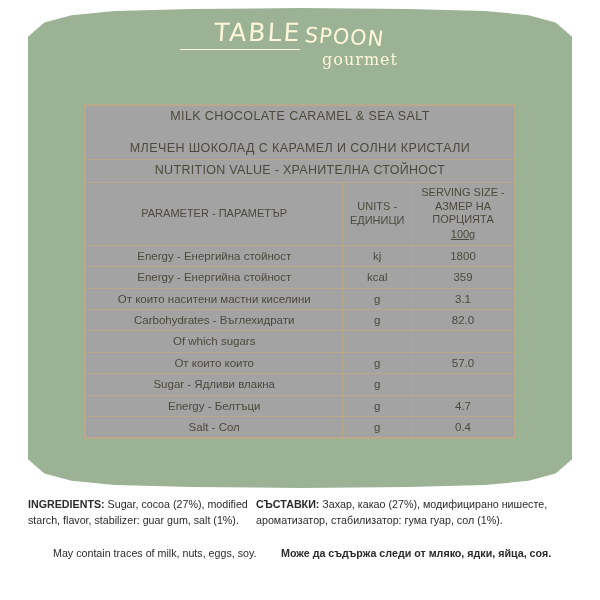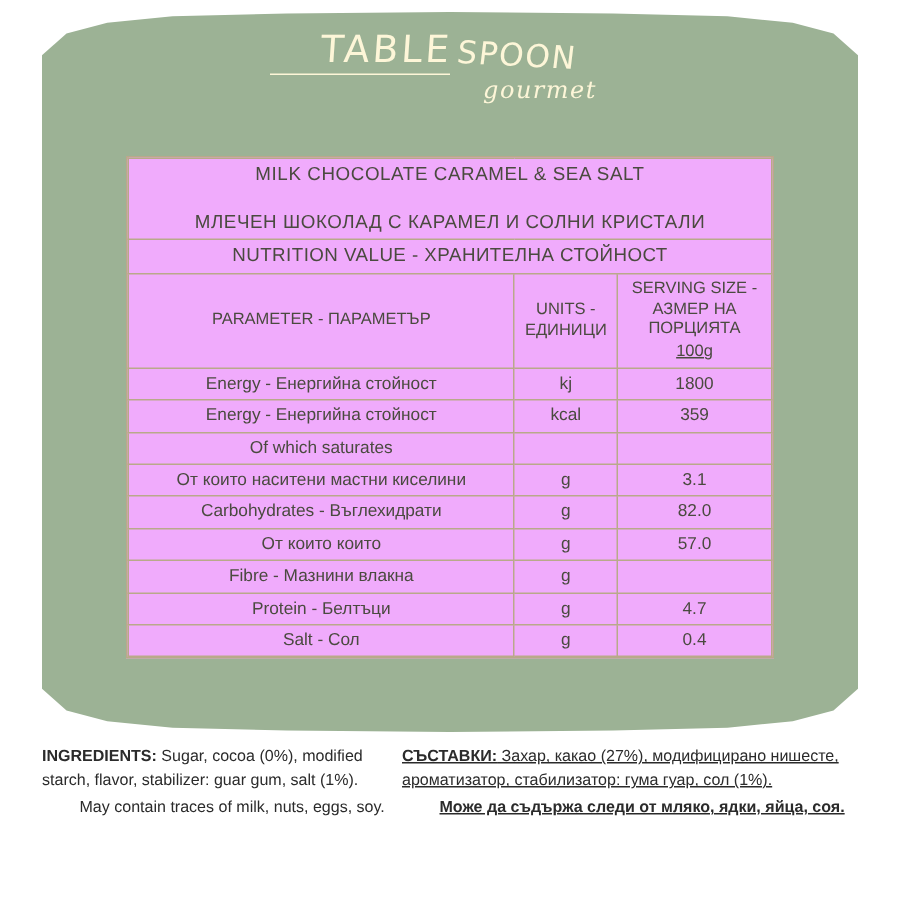--- a/index.html
+++ b/index.html
@@ -58,41 +58,40 @@
   .brand-main .word2 {
     font-size: 21px;
     letter-spacing: 1px;
     display: inline-block;
     transform: translateY(3px) rotate(3deg);
     margin-left: 4px;
   }
   .brand-sub {
     display: block;
     font-family: "DejaVu Serif", serif;
-    font-style: italic;
     font-size: 16px;
     margin-top: 0px;
     margin-left: 120px;
     letter-spacing: 1px;
   }
   .brand-rule {
     display: block;
     width: 120px;
     height: 1px;
     background: #fdf6d8;
     margin: 2px 0 0 180px;
   }
 
   
   .table-wrap {
     position: absolute;
     left: 84px;
     top: 104px;
     width: 432px;
-    background: #f0abfc;
+    background: #a3a3a3;
     border: 1px solid #b9a98a;
     box-sizing: border-box;
   }
   table.nutrition {
     border-collapse: collapse;
     width: 100%;
     font-size: 11.5px;
     color: #4a4a3f;
   }
   table.nutrition td {
@@ -147,23 +146,23 @@
     height: 104px;
   }
   .ing-col {
     position: absolute;
     top: 0;
     font-size: 10.7px;
     line-height: 1.5;
     color: #2b2b2b;
   }
   .ing-left  { left: 28px; width: 240px; }
-  .ing-right { left: 268px; width: 300px; text-decoration: underline; }
+  .ing-right { left: 256px; width: 300px; }
   .ing-col b { font-weight: bold; }
-  .ing-note { display: block; margin-top: 2px; padding-left: 25px; }
+  .ing-note { display: block; margin-top: 17px; padding-left: 25px; }
   .ing-note-bold { font-weight: bold; }
 </style>
 </head>
 <body>
 
 <div id="page">
 
   <div class="label-shape"></div>
 
   <div class="brand">
@@ -205,64 +204,64 @@
           <td>kj</td>
           <td>1800</td>
         </tr>
         <tr>
           <td>Energy - Енергийна стойност</td>
           <td>kcal</td>
           <td>359</td>
         </tr>
 
         <tr>
-          <td>Of which saturates</td>
-          <td class="noborder-bottom"></td>
-          <td class="noborder-bottom"></td>
-        </tr>
-        <tr>
           <td>От които наситени мастни киселини</td>
           <td class="noborder-top">g</td>
           <td class="noborder-top">3.1</td>
         </tr>
 
         <tr>
           <td>Carbohydrates - Въглехидрати</td>
           <td>g</td>
           <td>82.0</td>
         </tr>
 
         <tr>
+          <td>Of which sugars</td>
+          <td class="noborder-bottom"></td>
+          <td class="noborder-bottom"></td>
+        </tr>
+        <tr>
           <td>От които които</td>
           <td class="noborder-top">g</td>
           <td class="noborder-top">57.0</td>
         </tr>
 
         <tr>
-          <td>Fibre - Мазнини влакна</td>
+          <td>Sugar - Ядливи влакна</td>
           <td>g</td>
           <td></td>
         </tr>
         <tr>
-          <td>Protein - Белтъци</td>
+          <td>Energy - Белтъци</td>
           <td>g</td>
           <td>4.7</td>
         </tr>
         <tr>
           <td>Salt - Сол</td>
           <td>g</td>
           <td>0.4</td>
         </tr>
       </tbody>
     </table>
   </div>
 
   <div class="ingredients">
     <div class="ing-col ing-left">
-      <span><b>INGREDIENTS:</b><span> Sugar, cocoa (0%), modified starch, flavor, stabilizer: guar gum, salt (1%).</span></span>
+      <span><b>INGREDIENTS:</b><span> Sugar, cocoa (27%), modified starch, flavor, stabilizer: guar gum, salt (1%).</span></span>
       <span class="ing-note">May contain traces of milk, nuts, eggs, soy.</span>
     </div>
     <div class="ing-col ing-right">
       <span><b>СЪСТАВКИ:</b><span> Захар, какао (27%), модифицирано нишесте, ароматизатор, стабилизатор: гума гуар, сол (1%).</span></span>
       <span class="ing-note ing-note-bold">Може да съдържа следи от мляко, ядки, яйца, соя.</span>
     </div>
   </div>
 
 </div>
 

